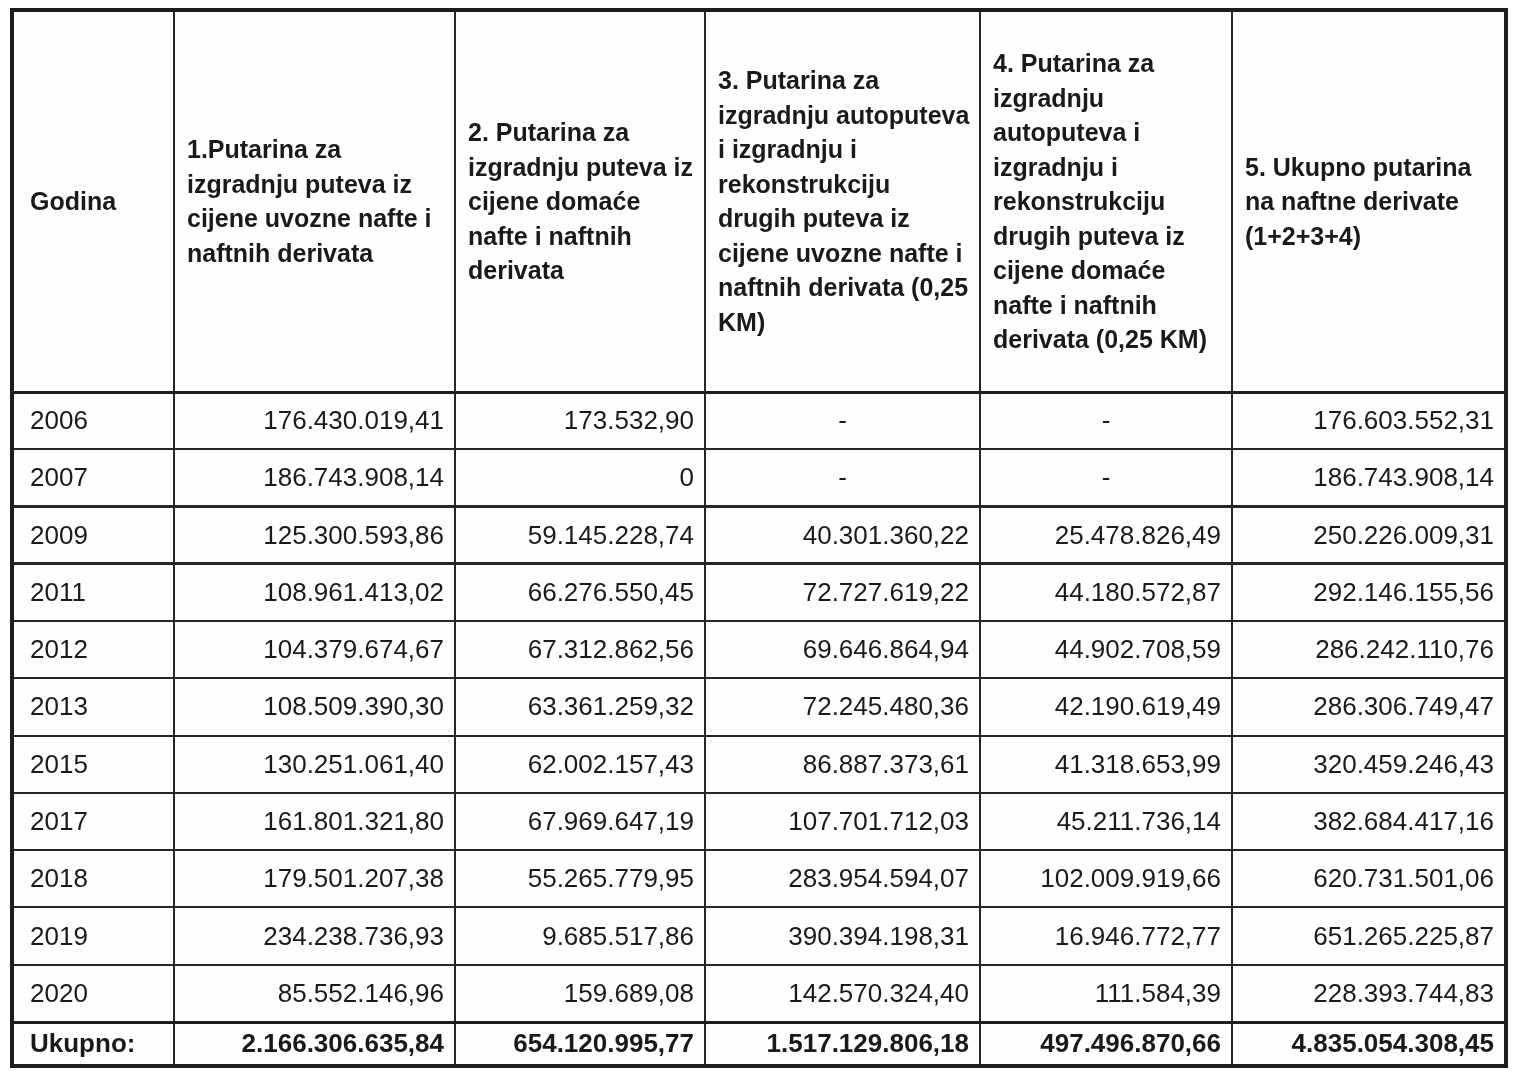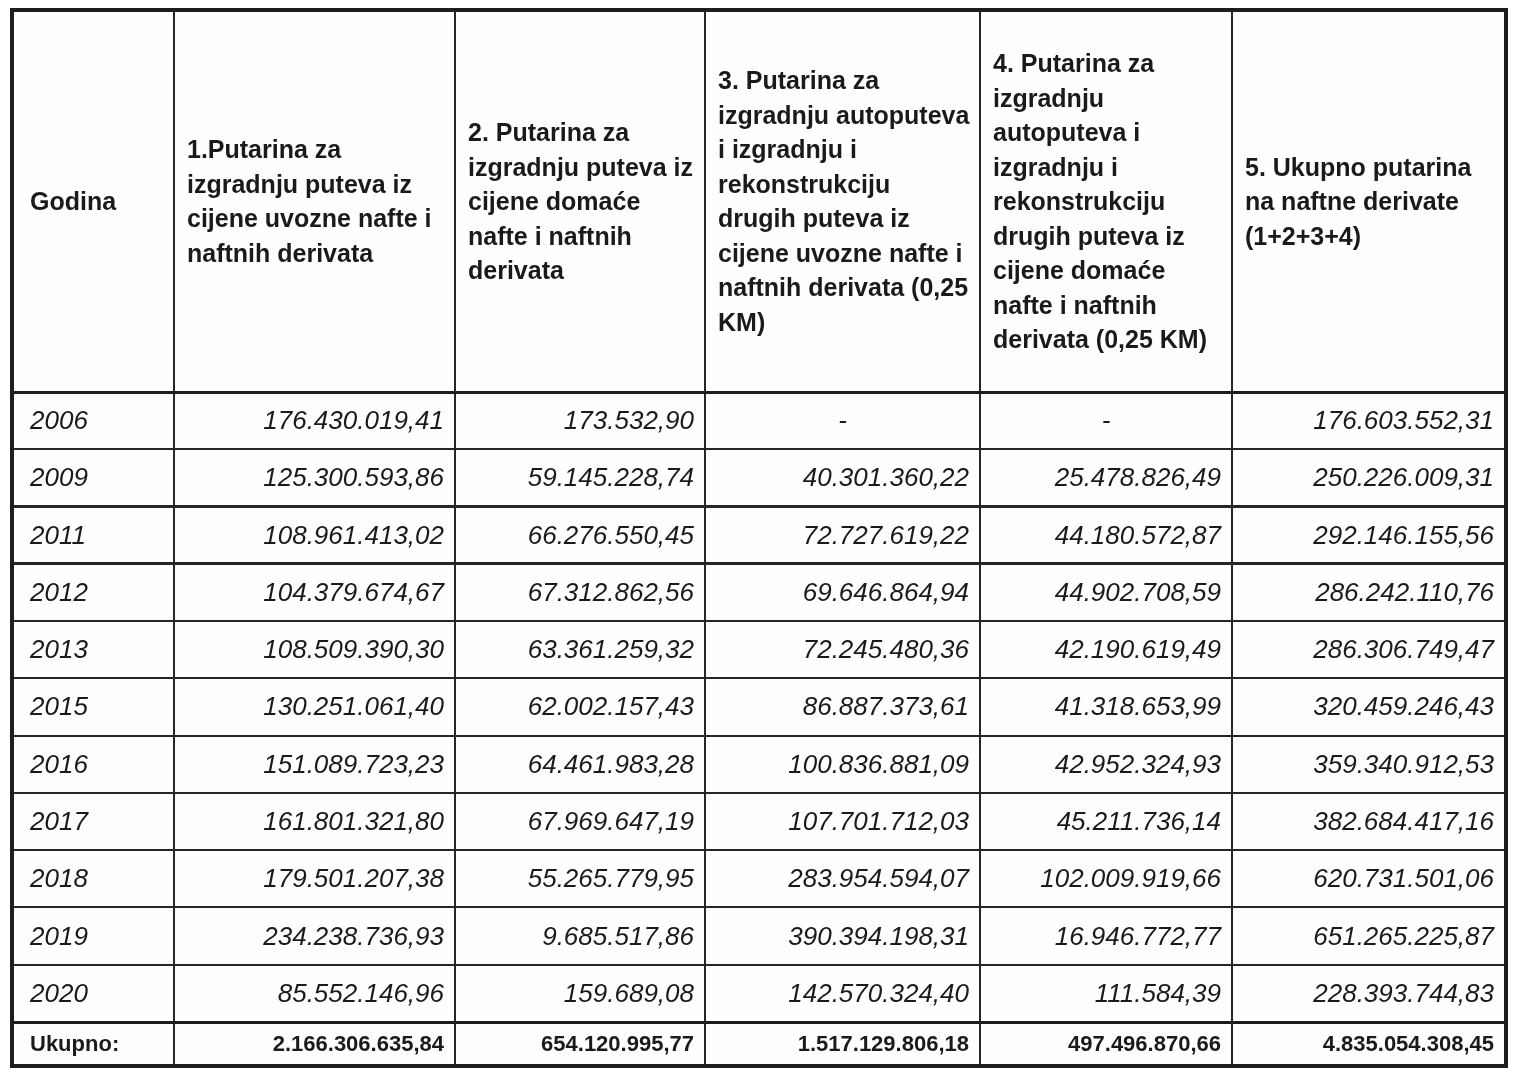--- a/index.html
+++ b/index.html
@@ -40,21 +40,20 @@
     vertical-align: middle;
     padding: 8px 8px 8px 12px;
     line-height: 1.38;
     border-bottom: 3px solid #1d1d1d;
   }
   thead th.year-head {
     padding-left: 16px;
   }
   tbody tr {
     height: 41px;
-    font-style: italic;
   }
   tbody td {
     font-size: 26px;
     padding: 1px 10px;
     white-space: nowrap;
   }
   td.year {
     text-align: left;
     padding-left: 16px;
   }
@@ -68,21 +67,21 @@
   }
   
   tbody tr:nth-child(2) td,
   tbody tr:nth-child(3) td {
     border-bottom-width: 3px;
   }
   tfoot tr {
     height: 44px;
   }
   tfoot td {
-    font-size: 22px;
+    font-size: 26px;
     font-weight: bold;
     border-top: 3px solid #1d1d1d;
     padding: 1px 10px;
     white-space: nowrap;
   }
 </style>
 </head>
 <body>
 
 <div class="page">
@@ -108,20 +107,28 @@
     <tbody>
         <tr>
     <td class="year">2006</td>
     <td class="num">176.430.019,41</td>
     <td class="num">173.532,90</td>
     <td class="dash">-</td>
     <td class="dash">-</td>
     <td class="num">176.603.552,31</td>
   </tr>
         <tr>
+    <td class="year">2007</td>
+    <td class="num">186.743.908,14</td>
+    <td class="num">0</td>
+    <td class="dash">-</td>
+    <td class="dash">-</td>
+    <td class="num">186.743.908,14</td>
+  </tr>
+        <tr>
     <td class="year">2009</td>
     <td class="num">125.300.593,86</td>
     <td class="num">59.145.228,74</td>
     <td class="num">40.301.360,22</td>
     <td class="num">25.478.826,49</td>
     <td class="num">250.226.009,31</td>
   </tr>
         <tr>
     <td class="year">2011</td>
     <td class="num">108.961.413,02</td>
@@ -146,28 +153,20 @@
     <td class="num">42.190.619,49</td>
     <td class="num">286.306.749,47</td>
   </tr>
         <tr>
     <td class="year">2015</td>
     <td class="num">130.251.061,40</td>
     <td class="num">62.002.157,43</td>
     <td class="num">86.887.373,61</td>
     <td class="num">41.318.653,99</td>
     <td class="num">320.459.246,43</td>
-  </tr>
-        <tr>
-    <td class="year">2016</td>
-    <td class="num">151.089.723,23</td>
-    <td class="num">64.461.983,28</td>
-    <td class="num">100.836.881,09</td>
-    <td class="num">42.952.324,93</td>
-    <td class="num">359.340.912,53</td>
   </tr>
         <tr>
     <td class="year">2017</td>
     <td class="num">161.801.321,80</td>
     <td class="num">67.969.647,19</td>
     <td class="num">107.701.712,03</td>
     <td class="num">45.211.736,14</td>
     <td class="num">382.684.417,16</td>
   </tr>
         <tr>

